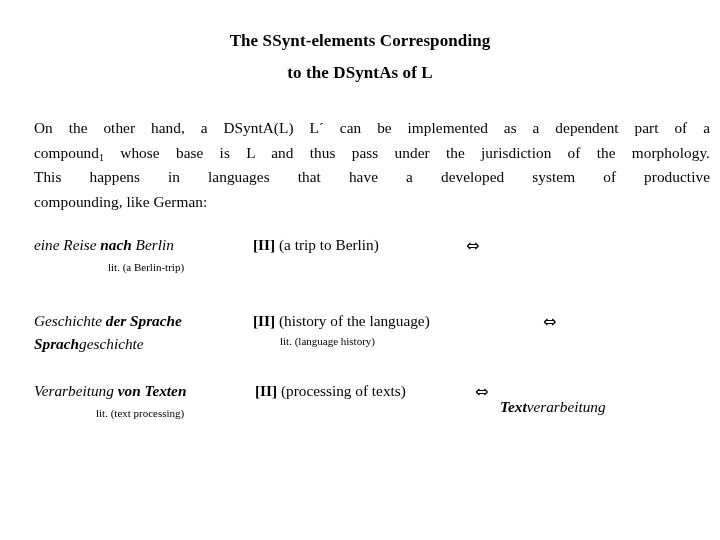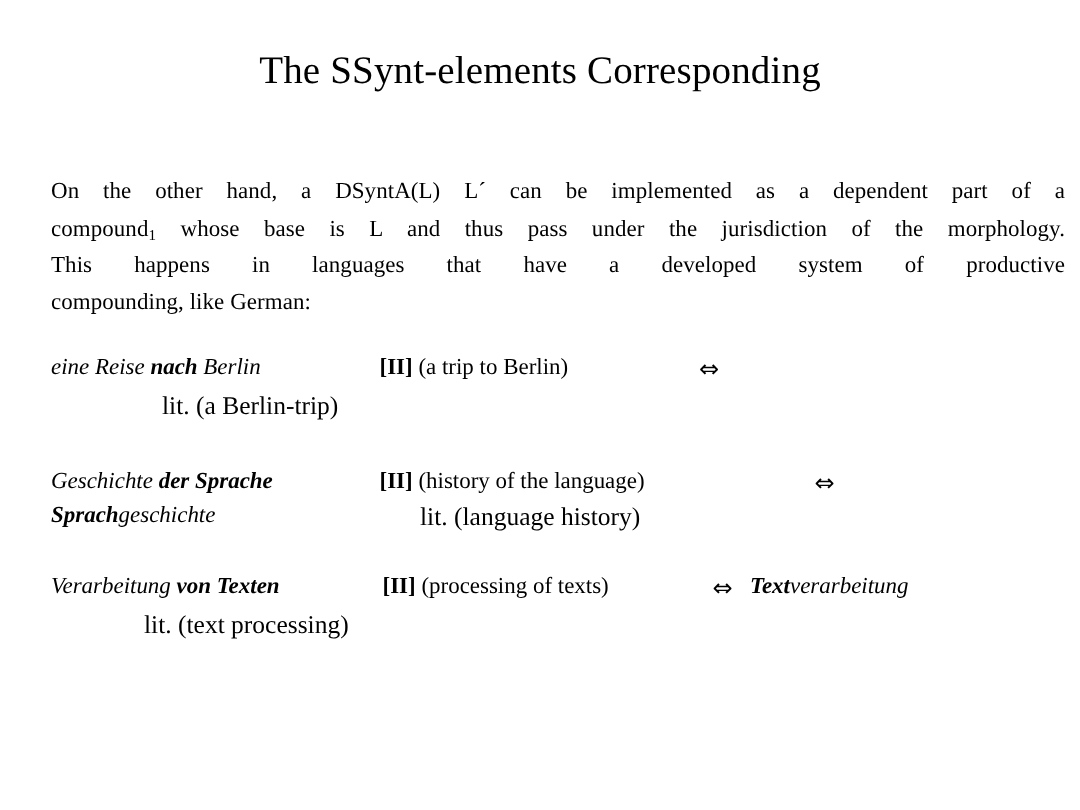--- a/index.html
+++ b/index.html
@@ -23,23 +23,23 @@
     box-sizing: border-box;
   }
 
   
   .title {
     position: absolute;
     left: 0;
     top: 14px;
     width: 720px;
     text-align: center;
-    font-size: 26px;
+    font-size: 17px;
     line-height: 32px;
-    font-weight: normal;
+    font-weight: bold;
     letter-spacing: 0.1px;
   }
   .title-line { display: block; }
 
   
   .body-par {
     position: absolute;
     left: 34px;
     top: 116px;
     width: 676px;
@@ -91,21 +91,21 @@
     font-size: 16px;
     font-family: "DejaVu Sans", "Liberation Sans", sans-serif;
   }
   .col-target {
     position: absolute;
     font-size: 15.3px;
     font-style: italic;
   }
   .col-lit {
     position: absolute;
-    font-size: 17px;
+    font-size: 11px;
   }
 
   .bi { font-weight: bold; font-style: italic; }
   .rb { font-weight: bold; font-style: normal; }
 
   
   #block1 { position: absolute; top: 0; left: 0; width: 584px; height: 54px; }
   #block1 .col-src    { left: 34px;  top: 0; }
   #block1 .col-gloss  { left: 253px; top: 0; }
   #block1 .col-arrow  { left: 466px; top: 0; }
@@ -118,30 +118,31 @@
   #block2 .col-gloss  { left: 253px; top: 0; }
   #block2 .col-arrow  { left: 543px; top: 0; }
   #block2 .col-src2   { position: absolute; left: 34px; top: 23px; font-size: 15.3px; font-style: italic; }
   #block2 .col-lit    { left: 253px; top: 23px; margin-left: 27px; }
 
   
   #block3 { position: absolute; top: 146px; left: 0; width: 662px; height: 50px; }
   #block3 .col-src    { left: 34px;  top: 0; }
   #block3 .col-gloss  { left: 255px; top: 0; }
   #block3 .col-arrow  { left: 475px; top: 0; }
-  #block3 .col-target { left: 500px; top: 0; }
+  #block3 .col-target { left: 500px; top: 16px; }
   #block3 .col-lit    { left: 96px; top: 25px; }
 </style>
 </head>
 <body>
 
 <div class="slide">
 
   <h1 class="title">
     <span class="title-line">The SSynt-elements Corresponding</span>
+    <span class="title-line">to the DSyntAs of L</span>
   </h1>
 
   <div class="body-par">
     <span class="ln"><span>On the other hand, a DSyntA(L) L´ can be implemented as a dependent part of a</span></span>
     <span class="ln"><span>compound</span><sub class="idx">1</sub><span> whose base is L and thus pass under the jurisdiction of the morphology.</span></span>
     <span class="ln"><span>This happens in languages that have a developed system of productive</span></span>
     <span class="ln last"><span>compounding, like German:</span></span>
   </div>
 
   <div class="examples">

